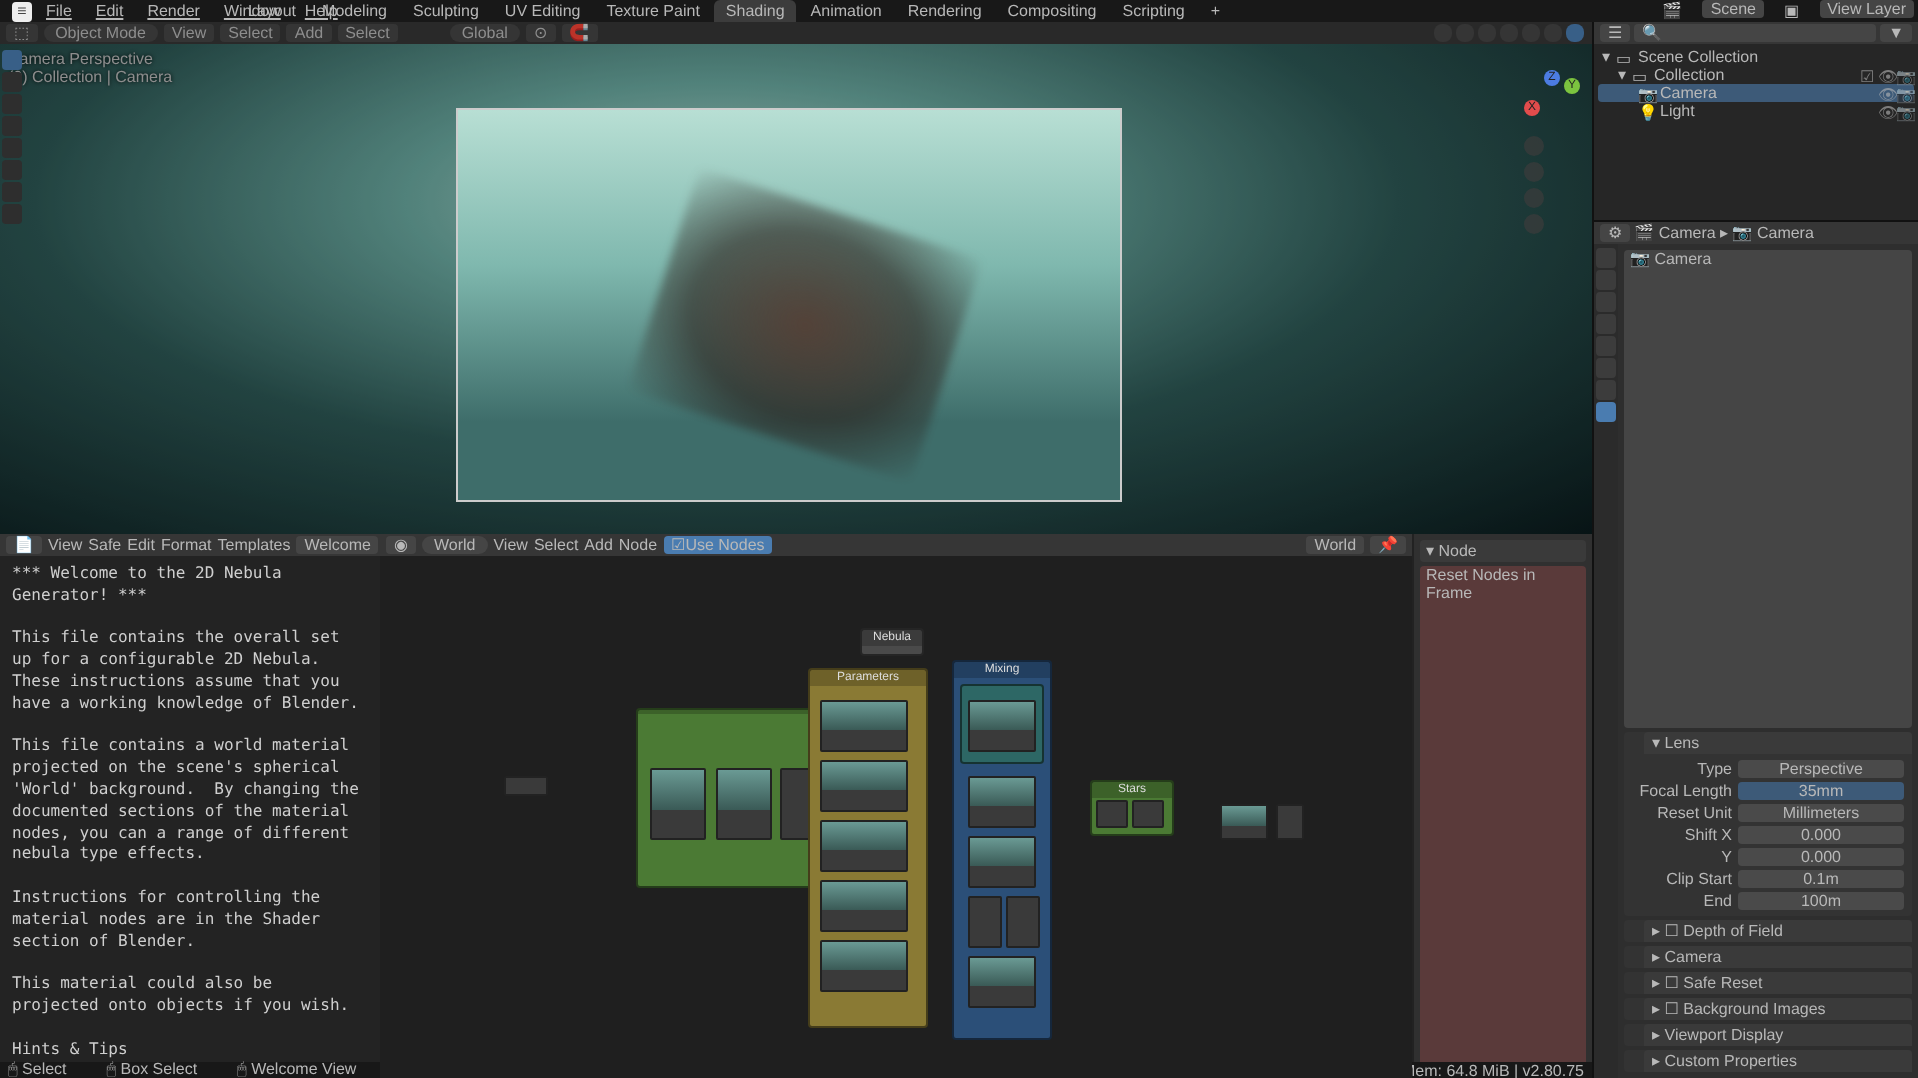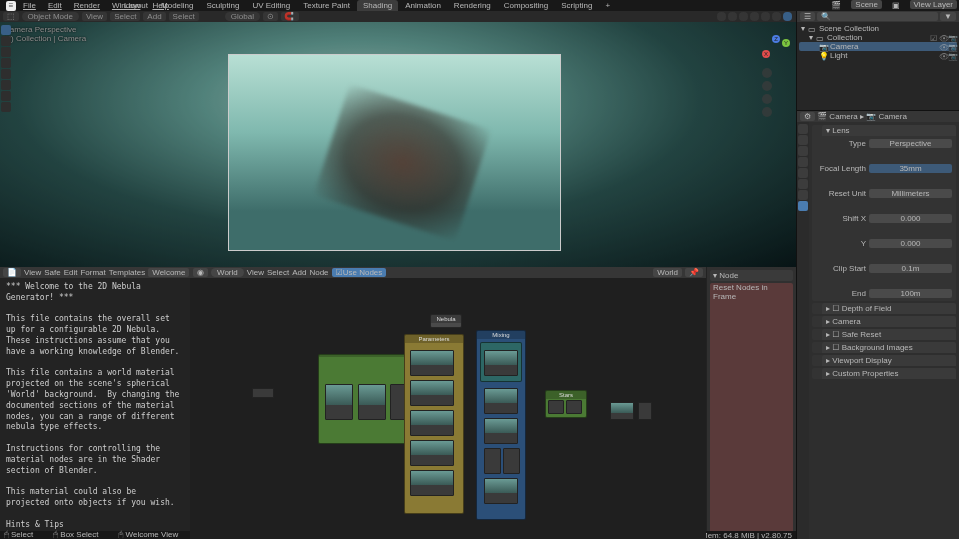--- a/index.html
+++ b/index.html
@@ -65,21 +65,21 @@
 
 .properties { display:flex; flex-direction:column; }
 .pr-hdr { height:11px; background:#363636; display:flex; align-items:center; padding:0 3px; gap:2px; }
 .pr-body { flex:1; display:flex; }
 .pr-tabs { width:12px; background:#2b2b2b; display:flex; flex-direction:column; padding-top:2px; gap:1px; }
 .pr-tab { width:10px; height:10px; margin:0 1px; background:#3c3c3c; border-radius:2px; cursor:pointer; }
 .pr-tab.active { background:#4a7cb0; }
 .pr-content { flex:1; padding:3px; display:flex; flex-direction:column; gap:2px; }
 .pr-panel { background:#333; border-radius:2px; }
 .pr-panel .pp-h { padding:1px 4px; background:#3a3a3a; border-radius:2px 2px 0 0; cursor:pointer;margin-left:10px; }
-.pr-panel .pp-b { padding:3px 4px; display:flex; flex-direction:column; gap:16px; }
+.pr-panel .pp-b { padding:3px 4px; display:flex; flex-direction:column; gap:2px; }
 .prop-row { display:flex; align-items:center; gap:3px; }
 .prop-lbl { width:50px; text-align:right; }
 .prop-val { flex:1; background:#4a4a4a; border-radius:2px; text-align:center; height:9px; line-height:9px; }
 .prop-blue { background:#3d5a78 !important; }
 </style>
 </head>
 <body>
 
 <div class="topbar">
   <div class="logo">≡</div>
@@ -354,20 +354,21 @@
           <div class="pr-tab"></div>
           <div class="pr-tab"></div>
           <div class="pr-tab"></div>
           <div class="pr-tab"></div>
           <div class="pr-tab"></div>
           <div class="pr-tab"></div>
           <div class="pr-tab"></div>
           <div class="pr-tab active"></div>
         </div>
         <div class="pr-content">
+          <div class="ns-field">📷 <span>Camera</span></div>
           <div class="pr-panel">
             <div class="pp-h">▾ <span>Lens</span></div>
             <div class="pp-b">
               <div class="prop-row">
                   <span class="prop-lbl">Type</span>
                   <span class="prop-val">Perspective</span>
                 </div>
               <div class="prop-row">
                   <span class="prop-lbl">Focal Length</span>
                   <span class="prop-val prop-blue">35mm</span>

